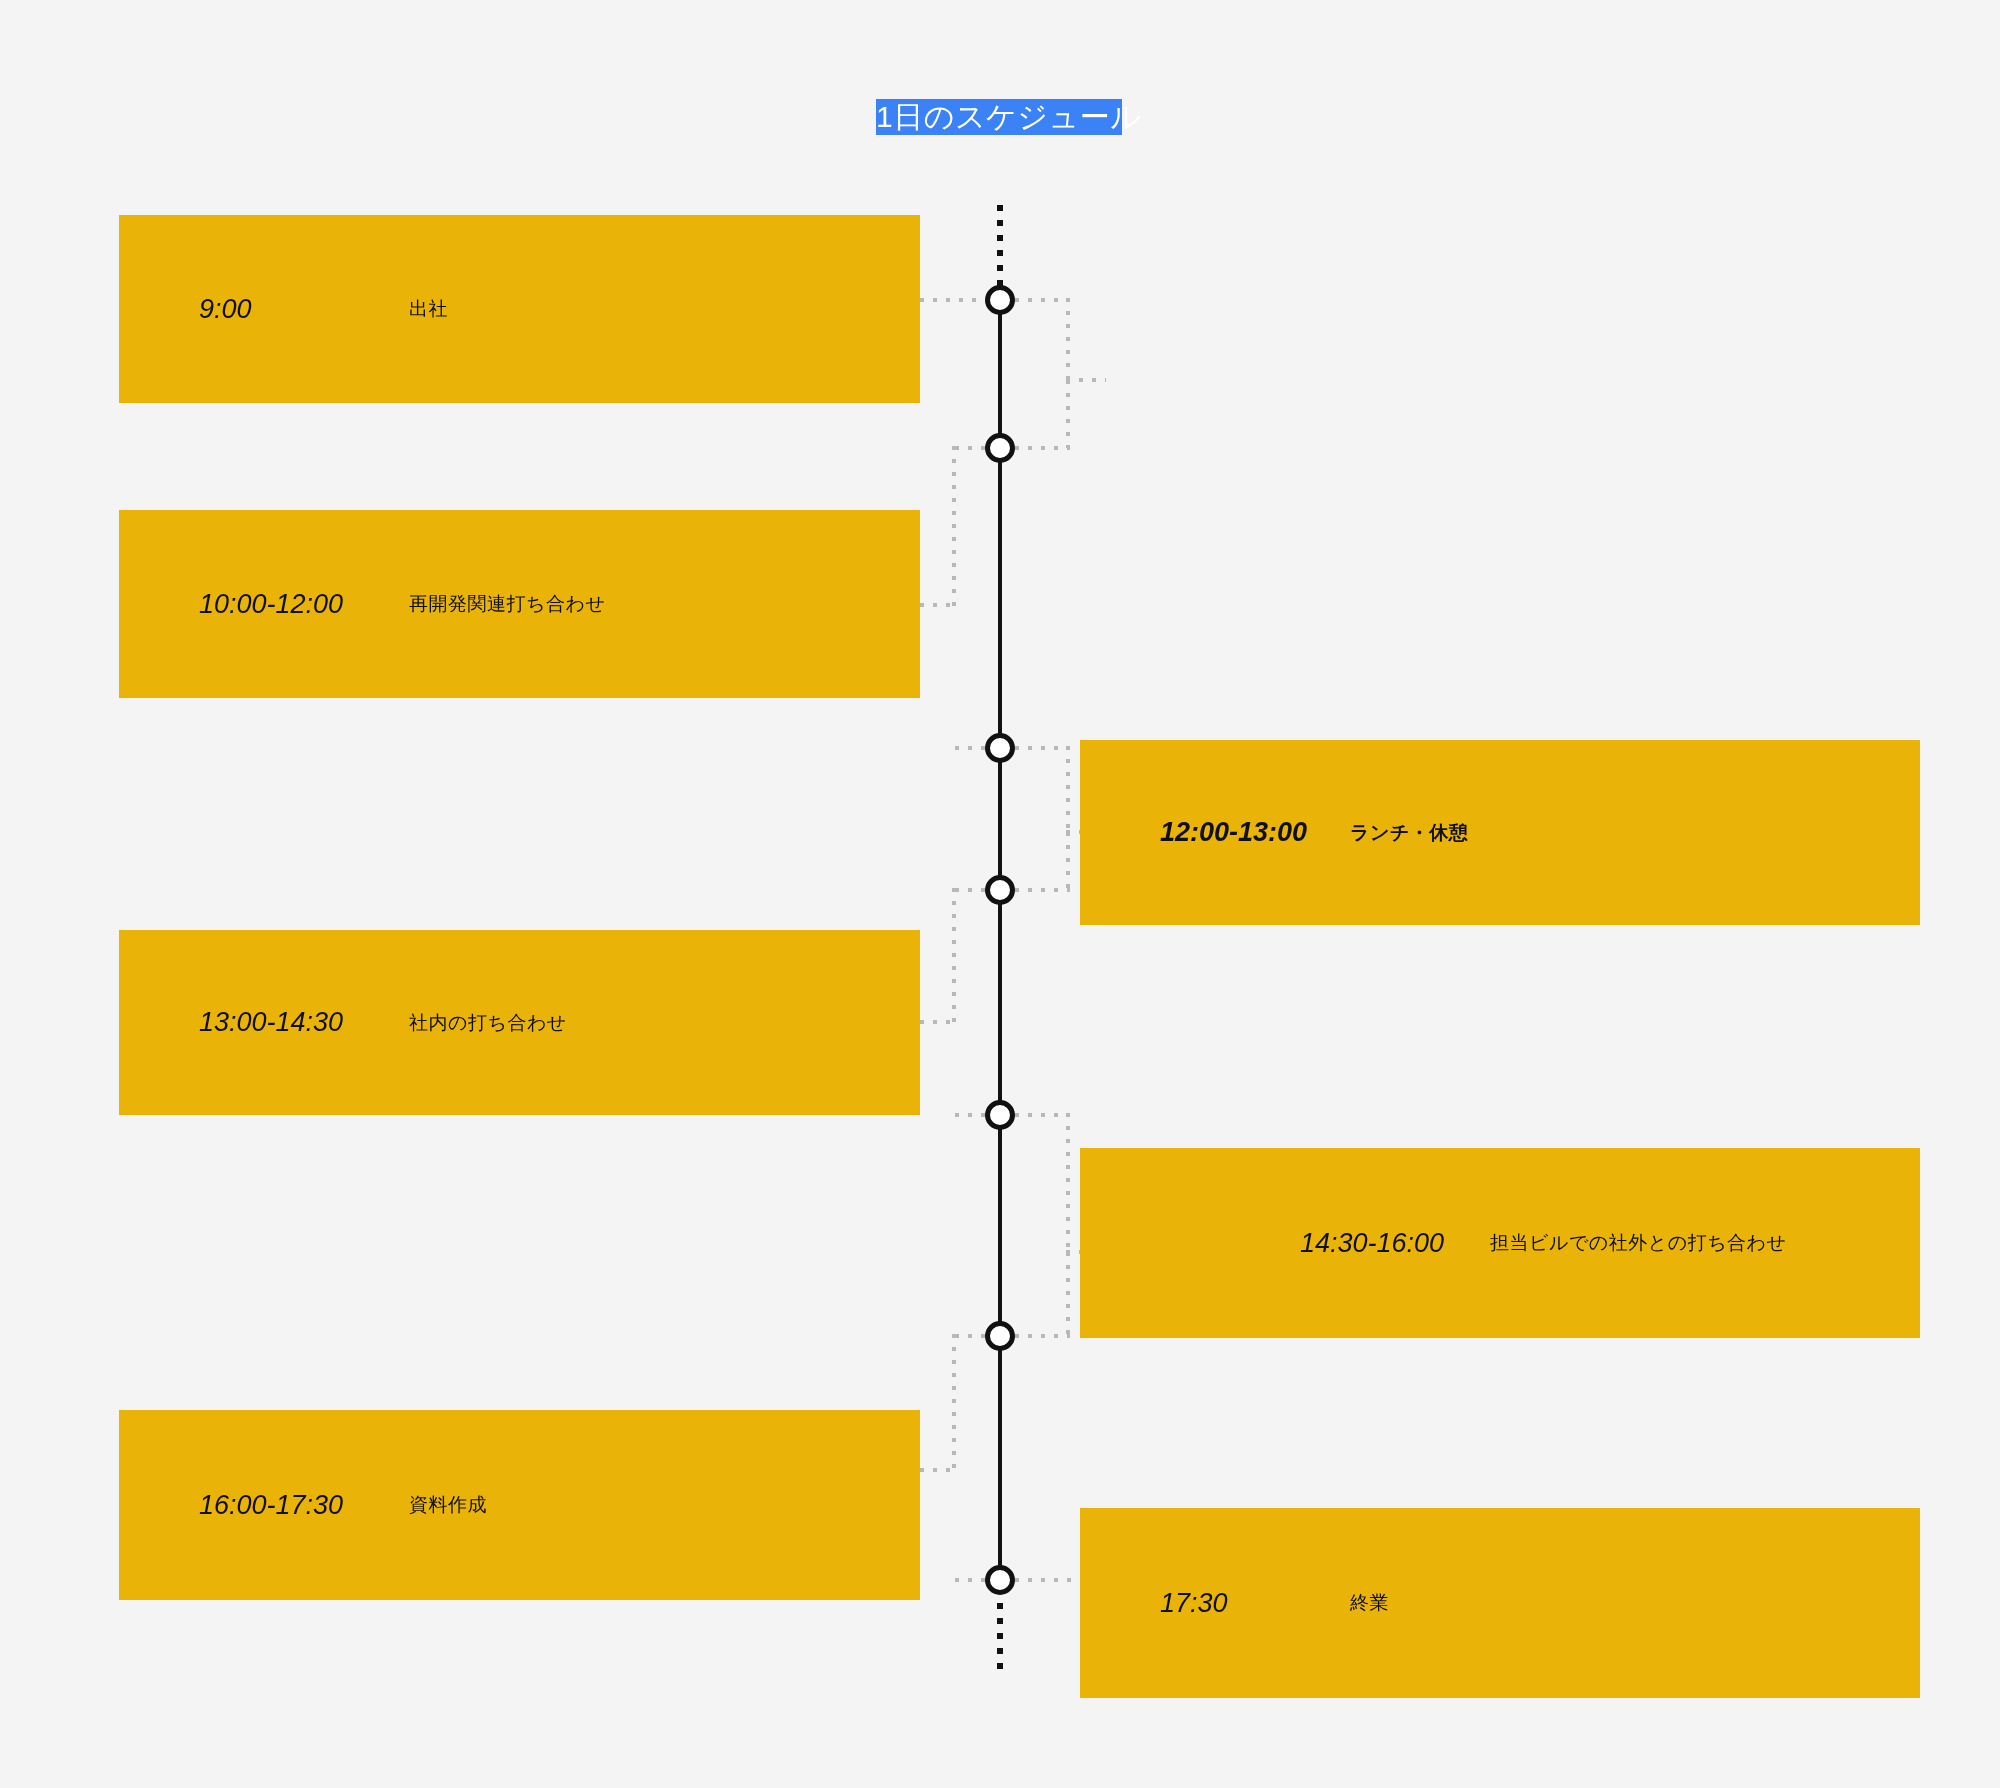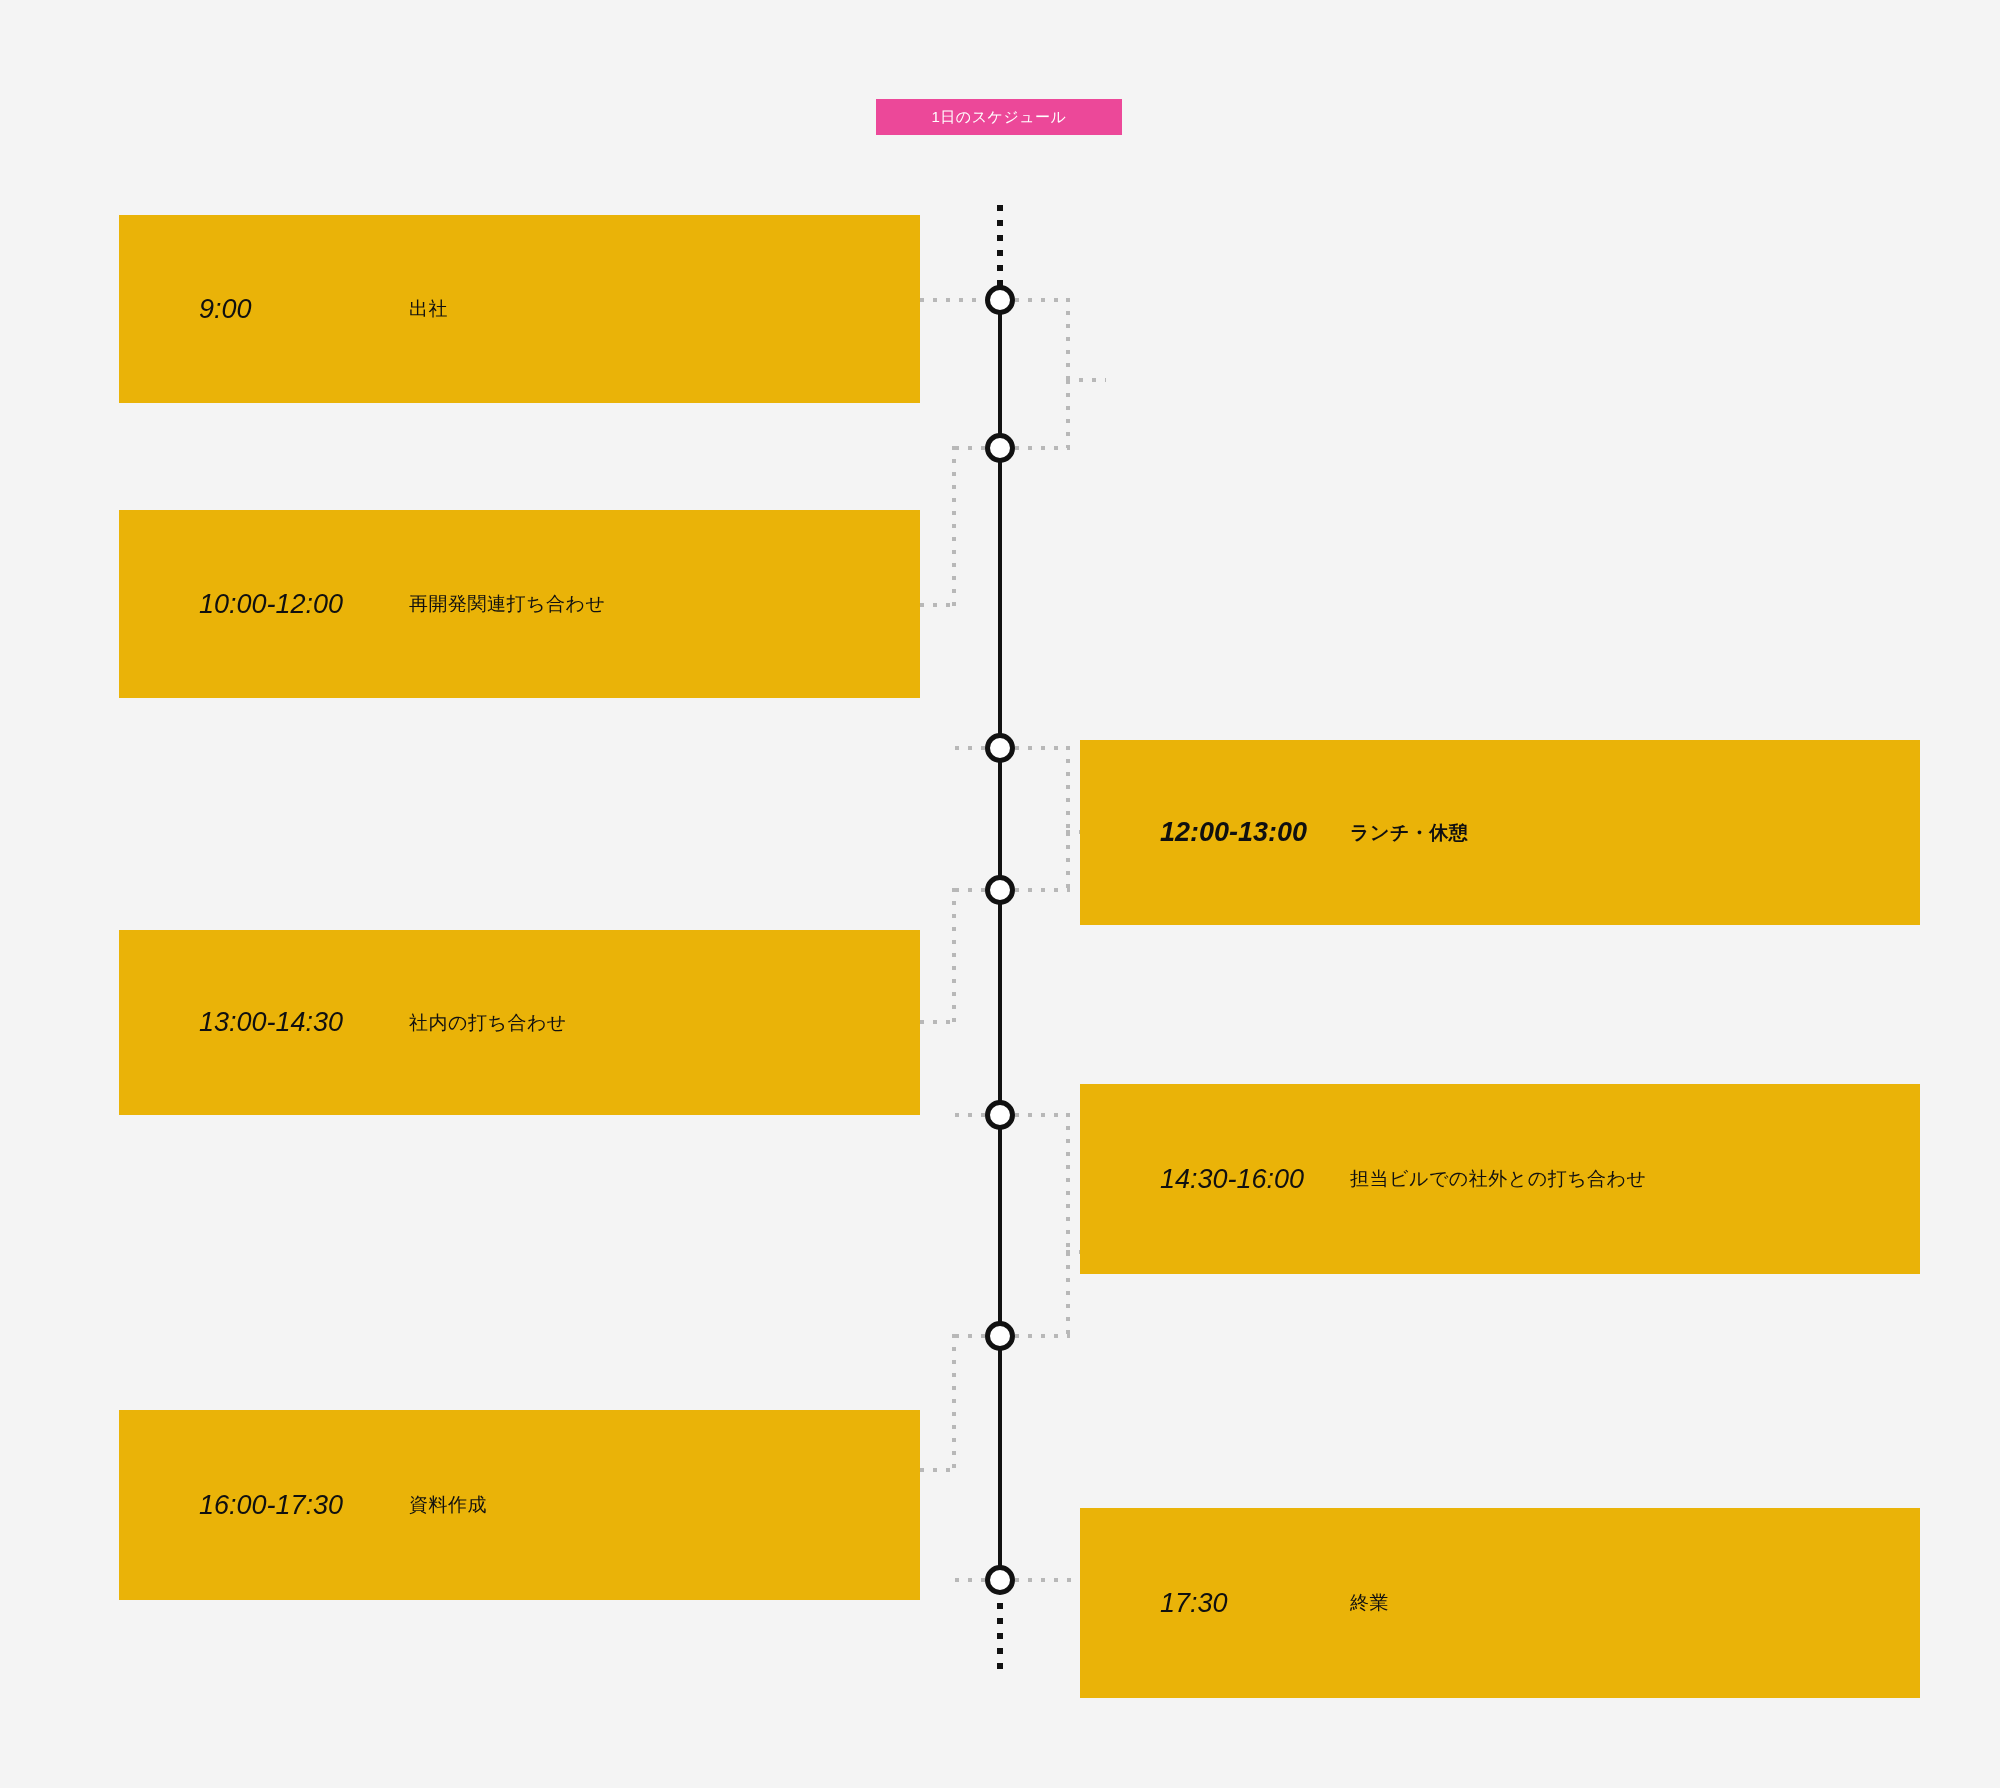--- a/index.html
+++ b/index.html
@@ -21,23 +21,23 @@
     background: #f4f4f4;
   }
 
   
   .title-badge {
     position: absolute;
     left: 876px;
     top: 99px;
     width: 246px;
     height: 36px;
-    background: #ec4899;
+    background: #3b82f6;
     color: #ffffff;
-    font-size: 15px;
+    font-size: 30px;
     line-height: 36px;
     text-align: center;
     letter-spacing: 0.5px;
     white-space: nowrap;
     box-sizing: border-box;
   }
 
   
   .axis-solid {
     position: absolute;
@@ -219,21 +219,21 @@
   <div class="card right" style="top:740px; height:185px;font-weight:bold;">
     <div class="card-time">12:00-13:00</div>
     <div class="card-label">ランチ・休憩</div>
   </div>
 
   <div class="card left" style="top:930px; height:185px;">
     <div class="card-time">13:00-14:30</div>
     <div class="card-label">社内の打ち合わせ</div>
   </div>
 
-  <div class="card right" style="top:1084px; height:190px;">
+  <div class="card right" style="top:1148px; height:190px;justify-content:flex-end;">
     <div class="card-time">14:30-16:00</div>
     <div class="card-label" style="max-width:430px;">担当ビルでの社外との打ち合わせ</div>
   </div>
 
   <div class="card left" style="top:1410px; height:190px;">
     <div class="card-time">16:00-17:30</div>
     <div class="card-label">資料作成</div>
   </div>
 
   <div class="card right" style="top:1508px; height:190px;">

